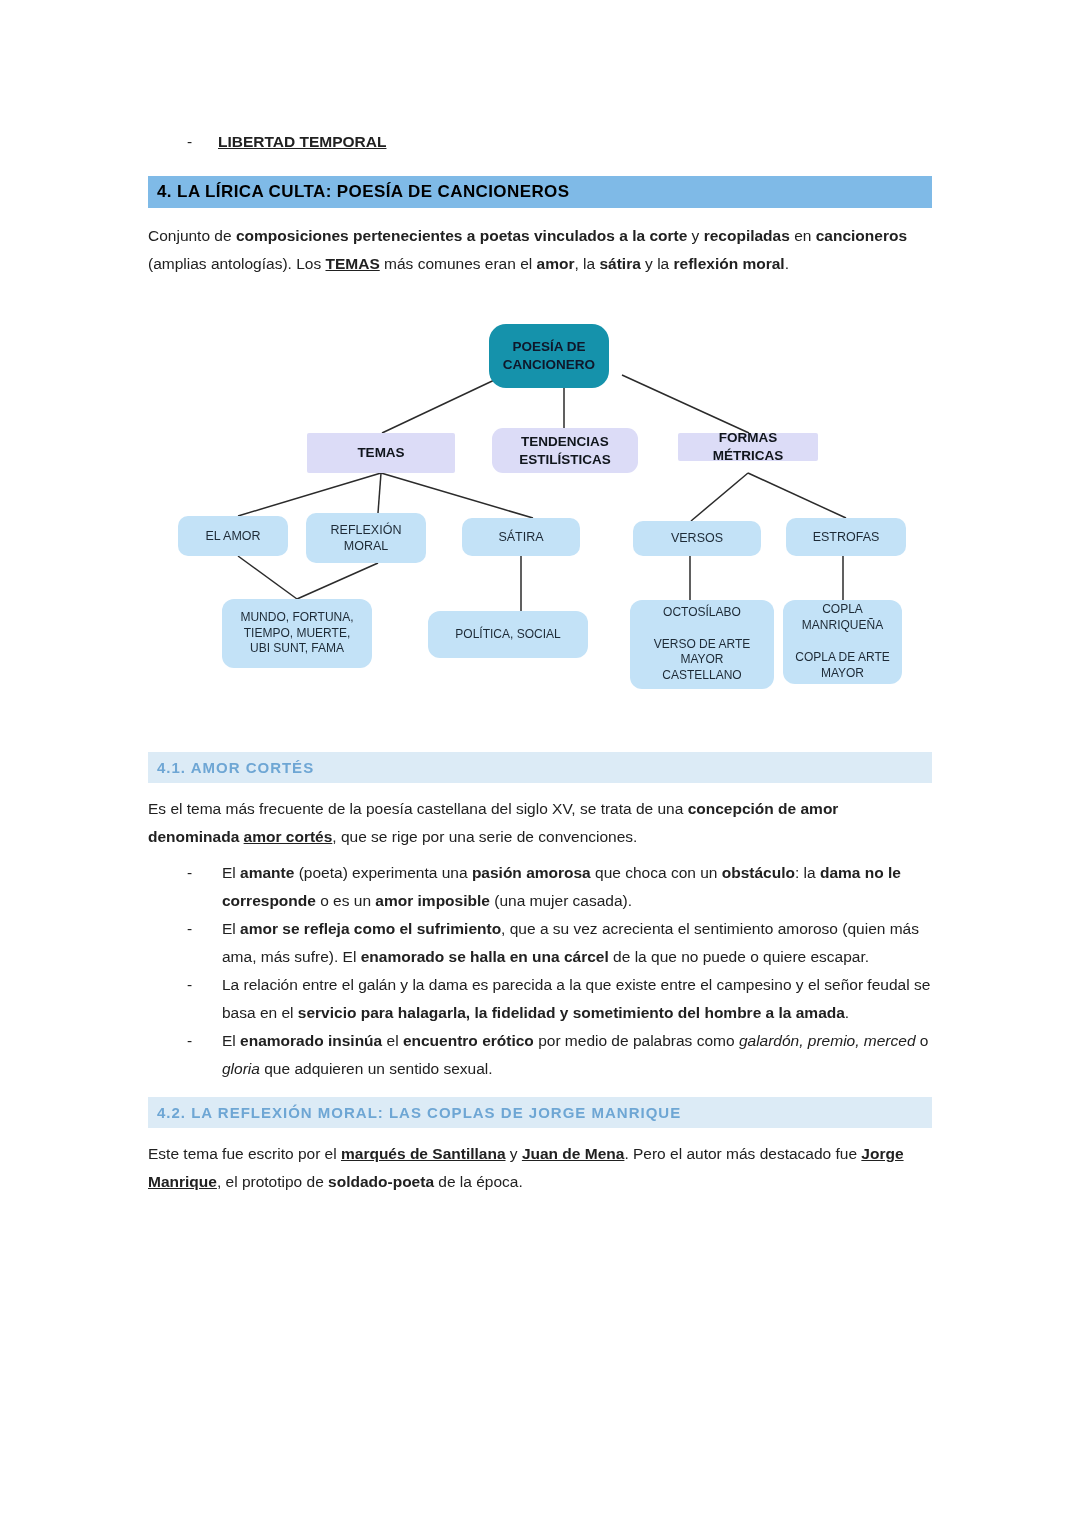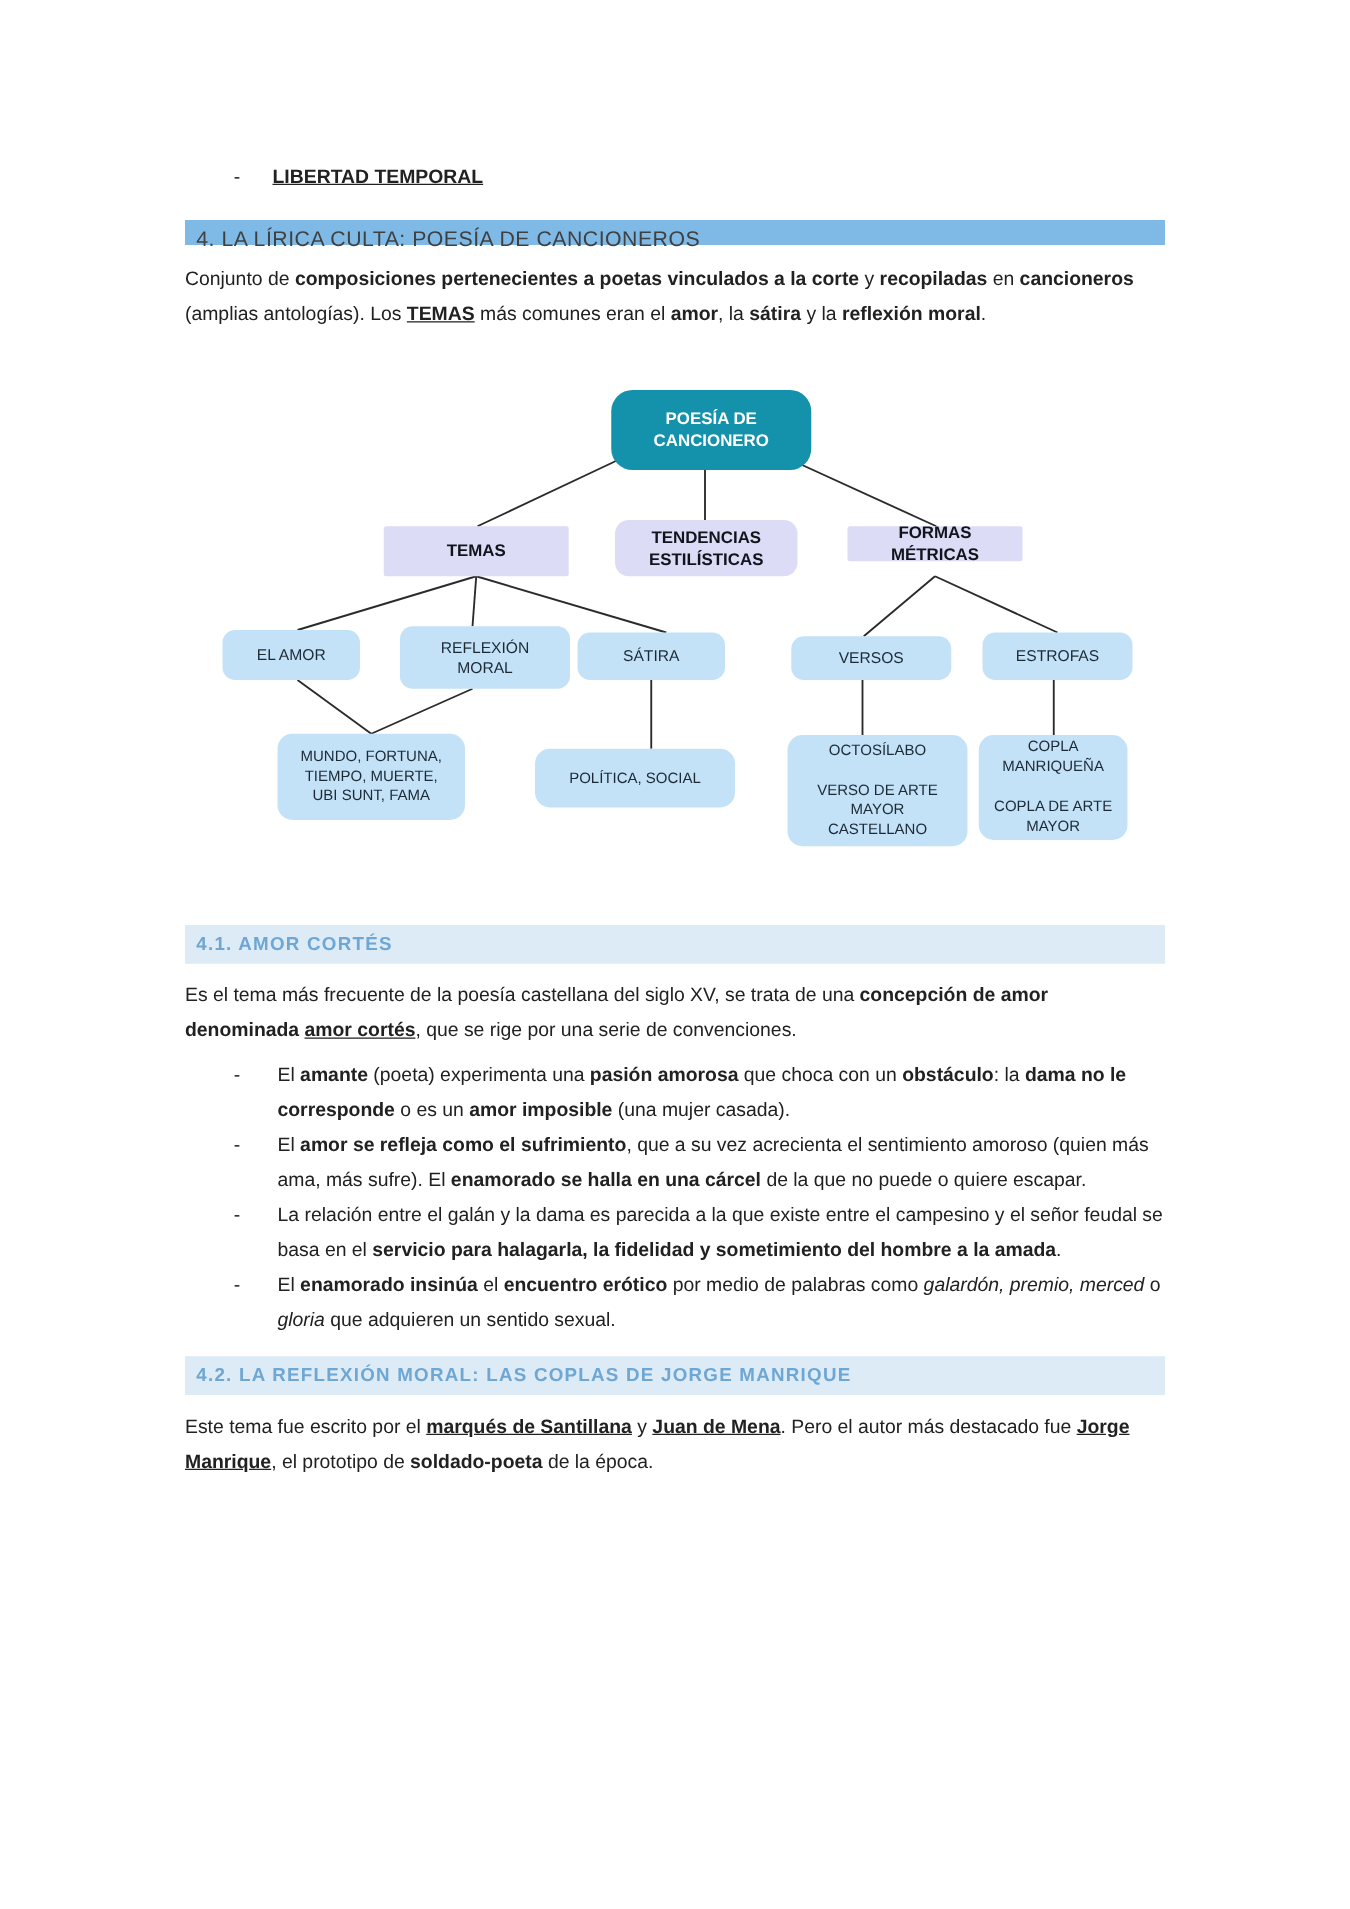--- a/index.html
+++ b/index.html
@@ -27,22 +27,22 @@
   .i{font-style:italic;}
 
   
   .hang{display:flex;}
   .hang .dash{width:31px;margin-left:39px;flex:0 0 auto;}
   .hang .hang-title{font-weight:700;text-decoration:underline;}
   .sub-lines{margin-left:135px;}
 
   
   .h2-band{
-    margin-top:20px;height:20px;line-height:32px;background:var(--band);
-    color:#404040;font-weight:400;font-size:17px;letter-spacing:.4px;padding-left:9px;
+    margin-top:20px;height:32px;line-height:32px;background:var(--band);
+    color:#000000;font-weight:700;font-size:17px;letter-spacing:.4px;padding-left:9px;
   }
   .h3-band{
     height:31px;line-height:31px;background:var(--subband-bg);
     color:var(--subband-text);font-weight:700;font-size:15px;letter-spacing:1px;padding-left:9px;
   }
   .h3-1{margin-top:36px;}
   .h3-2{margin-top:14px;}
 
   .para{margin-top:14px;}
   .para-tight{margin-top:12px;}
@@ -54,29 +54,29 @@
   .li .li-text{flex:1 1 auto;}
 
   
   .diagram{position:relative;width:1080px;margin-left:-148px;margin-top:33px;height:405px;}
   .diagram svg{position:absolute;left:0;top:0;width:1080px;height:405px;}
   .node{
     position:absolute;display:flex;align-items:center;justify-content:center;
     text-align:center;white-space:pre-line;font-size:12.5px;line-height:1.32;
     color:#1d2a36;padding:2px 4px;
   }
-  .n-root{left:489px;top:13px;width:160px;height:64px;background:var(--teal);border-radius:17px;
-          font-weight:700;font-size:13.5px;color:#ffffff;}
+  .n-root{left:489px;top:13px;width:120px;height:64px;background:var(--teal);border-radius:17px;
+          font-weight:700;font-size:13.5px;color:#0f172a;}
   .n-lvl2{background:var(--lavender);border-radius:2px;font-weight:700;font-size:13.5px;color:#10151c;}
   .n-temas{left:307px;top:122px;width:148px;height:40px;}
   .n-tendencias{left:492px;top:117px;width:146px;height:45px;border-radius:11px;}
   .n-formas{left:678px;top:122px;width:140px;height:28px;}
   .n-lvl3{background:var(--lightblue);border-radius:10px;}
   .n-amor{left:178px;top:205px;width:110px;height:40px;}
-  .n-reflexion{left:320px;top:202px;width:136px;height:50px;}
+  .n-reflexion{left:306px;top:202px;width:120px;height:50px;}
   .n-satira{left:462px;top:207px;width:118px;height:38px;}
   .n-versos{left:633px;top:210px;width:128px;height:35px;}
   .n-estrofas{left:786px;top:207px;width:120px;height:38px;}
   .n-lvl4{background:var(--lightblue);border-radius:12px;font-size:12px;}
   .n-mundo{left:222px;top:288px;width:150px;height:69px;}
   .n-politica{left:428px;top:300px;width:160px;height:47px;}
   .n-octosilabo{left:630px;top:289px;width:144px;height:89px;}
   .n-copla{left:783px;top:289px;width:119px;height:84px;}
 </style>
 </head>

